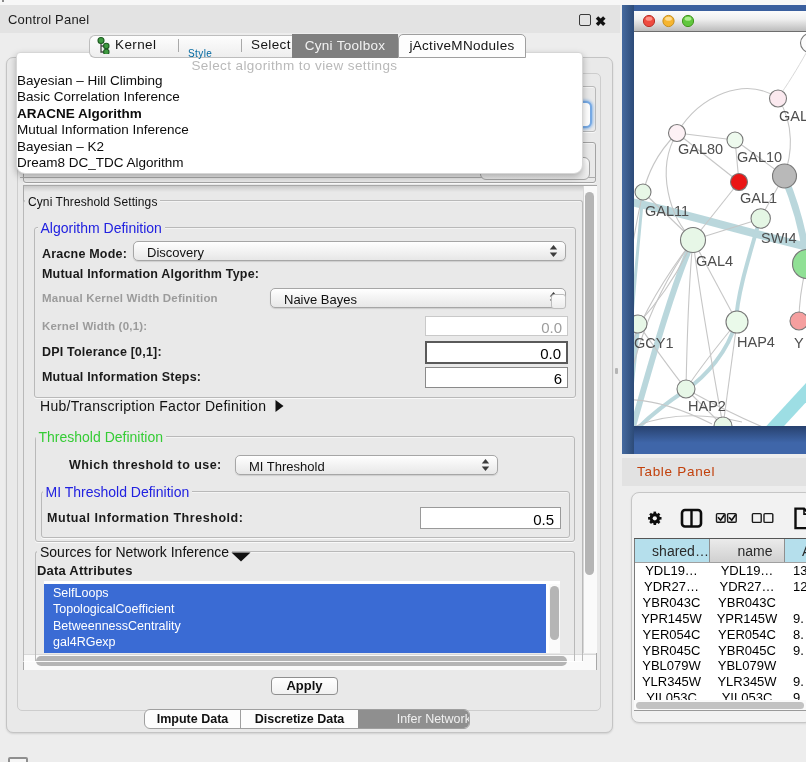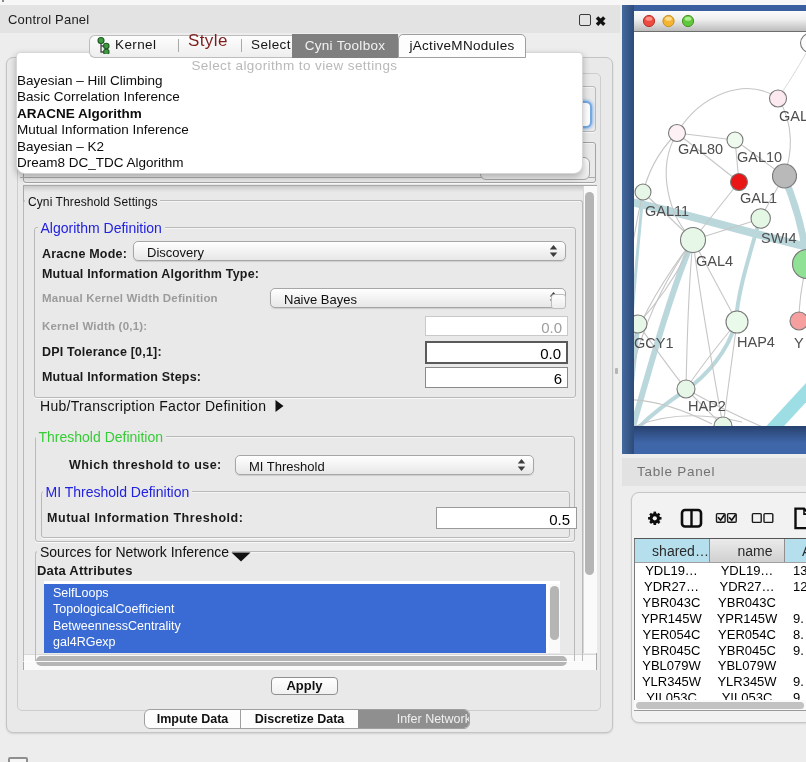--- a/index.html
+++ b/index.html
@@ -38,21 +38,21 @@
 <div class="abs" style="left:96px;top:36px;width:16px;height:18px;z-index:29;">
   <svg width="16" height="18" viewBox="0 0 16 18">
   <path d="M5 5 V16 H9 M5 10 H9" stroke="#4a4a4a" stroke-width="1.3" fill="none"></path>
   <circle cx="5" cy="4.5" r="3" fill="#3f9b41" stroke="#1e5c22" stroke-width="1.1"></circle>
   <circle cx="10.3" cy="10" r="2.7" fill="#3f9b41" stroke="#1e5c22" stroke-width="1.1"></circle>
   <circle cx="10.3" cy="16" r="2.7" fill="#3f9b41" stroke="#1e5c22" stroke-width="1.1"></circle>
 </svg>
 </div>
 <div class="abs" style="left:115px;top:36.5px;z-index:29;font-size:13.5px;letter-spacing:0.4px;color:#141414;">Kernel</div>
 <div class="abs" style="left:178px;top:39px;width:1px;height:13px;background:#a9a9a9;z-index:29;"></div>
-<div class="abs" style="left:188px;top:31px;z-index:29;font-size:17px;letter-spacing:0.4px;color:#7f1d1d;">Style</div>
+<div class="abs" style="left:188px;top:48px;z-index:29;font-size:10px;letter-spacing:0.4px;color:#0369a1;">Style</div>
 <div class="abs" style="left:241px;top:39px;width:1px;height:13px;background:#a9a9a9;z-index:29;"></div>
 <div class="abs" style="left:251px;top:36.5px;z-index:29;font-size:13.5px;letter-spacing:0.4px;color:#141414;">Select</div>
 <div class="abs" style="left:292px;top:34px;width:106px;height:24px;background:#7f7f7f;z-index:30;"></div>
 <div class="abs" style="left:292px;top:34px;width:106px;height:24px;z-index:31;text-align:center;
      font-size:13.5px;letter-spacing:0.3px;color:#f2f2f2;line-height:23px;">Cyni Toolbox</div>
 <div class="abs" style="left:398px;top:34px;width:128px;height:24px;background:#fdfdfd;z-index:30;
      border:1px solid #9f9f9f;border-radius:5px 5px 0 0;box-sizing:border-box;text-align:center;
      font-size:13.5px;letter-spacing:0.3px;color:#141414;line-height:21px;">jActiveMNodules</div>
 
 <div class="group" style="left:23px;top:86px;width:571px;height:44px;"></div>
@@ -112,32 +112,32 @@
 
 <div class="abs" style="left:40px;top:398px;font-size:14px;letter-spacing:0.3px;color:#111;">Hub/Transcription Factor Definition</div>
 <div class="abs" style="left:274px;top:399px;"><svg width="11" height="14">
       <path d="M1.5 1 L9.5 7 L1.5 13 Z" fill="#111"></path>
     </svg></div>
 
 <div class="group" style="left:35px;top:436px;width:538px;height:104px;"></div>
 <div class="abs" style="left:35.5px;top:429px;background:#e9e9e9;padding:0 3px;font-size:14px;color:#35cc35;">Threshold Definition</div>
 
 <div class="blabel abs" style="left:69px;top:458px;letter-spacing:0.45px;">Which threshold to use:</div>
-<div class="combo" style="left:235px;top:455px;width:299px;height:20px;box-sizing:border-box;">
+<div class="combo" style="left:235px;top:455px;width:263px;height:20px;box-sizing:border-box;">
   <span class="ctext">MI Threshold</span>
   <svg class="carr" width="9" height="12">
       <path d="M4.5 0 L8.2 4.4 H0.8 Z" fill="#3c3c3c"></path>
       <path d="M4.5 12 L0.8 7.6 H8.2 Z" fill="#3c3c3c"></path>
     </svg>
 </div>
 
 <div class="group" style="left:41px;top:491px;width:527px;height:45px;"></div>
 <div class="abs" style="left:42.5px;top:484px;background:#e9e9e9;padding:0 3px;font-size:14px;color:#2121e0;">MI Threshold Definition</div>
 <div class="blabel abs" style="left:47px;top:511px;letter-spacing:0.55px;">Mutual Information Threshold:</div>
-<div class="tfield" style="left:420px;top:506.5px;width:141px;height:22px;border:1px solid #9a9a9a;box-sizing:border-box;color:#000;padding:3px 6px 9px 0;margin-left:16px;">0.5</div>
+<div class="tfield" style="left:420px;top:506.5px;width:141px;height:22px;border:1px solid #9a9a9a;box-sizing:border-box;color:#000;padding:3px 6px 9px 0;">0.5</div>
 
 <div class="group" style="left:35px;top:551px;width:538px;height:109px;border-radius:3px 3px 0 0;border-bottom:none;"></div>
 <div class="abs" style="left:37px;top:544px;background:#e9e9e9;padding:0 3px;font-size:14px;color:#111;">Sources for Network Inference</div>
 <div class="abs" style="left:231px;top:548px;"><svg width="20" height="10">
       <path d="M0.5 0.5 L19.5 0.5 L10 9.5 Z" fill="#111"></path>
     </svg></div>
 <div class="blabel abs" style="left:37px;top:563px;font-size:13px;">Data Attributes</div>
 
 <div class="abs" style="left:44px;top:581px;width:516px;height:72px;background:#fff;"></div>
 <div class="abs" style="left:44px;top:583.5px;width:502px;height:69.5px;background:#3a6bd4;"></div>
@@ -253,21 +253,21 @@
     <text x="761" y="243">SWI4</text>
     <text x="696" y="266">GAL4</text>
     <text x="634" y="348">GCY1</text>
     <text x="737" y="347">HAP4</text>
     <text x="794" y="348">Y</text>
     <text x="688" y="411">HAP2</text>
   </g>
 </svg>
 
 <div class="abs" style="left:622px;top:458px;width:184px;height:28px;background:#e2e2e2;"></div>
-<div class="abs" style="left:637px;top:464px;font-size:13.5px;letter-spacing:0.7px;color:#737373;">Table Panel</div>
+<div class="abs" style="left:637px;top:464px;font-size:13.5px;letter-spacing:0.7px;color:#c2410c;">Table Panel</div>
 
 <div class="abs" style="left:631px;top:492px;width:180px;height:229px;background:#f2f2f2;
      border:1px solid #c6c6c6;border-radius:8px;box-shadow:0 1px 2px rgba(0,0,0,.1);"></div>
 
 <svg class="abs" style="left:645px;top:506px;" width="165" height="24" viewBox="0 0 165 24">
   <g fill="#0d0d0d">
     <circle cx="9.8" cy="12.3" r="5.2"></circle>
     <g stroke="#0d0d0d" stroke-width="2.6">
       <line x1="9.8" y1="5.6" x2="9.8" y2="19"></line>
       <line x1="3.1" y1="12.3" x2="16.5" y2="12.3"></line>

